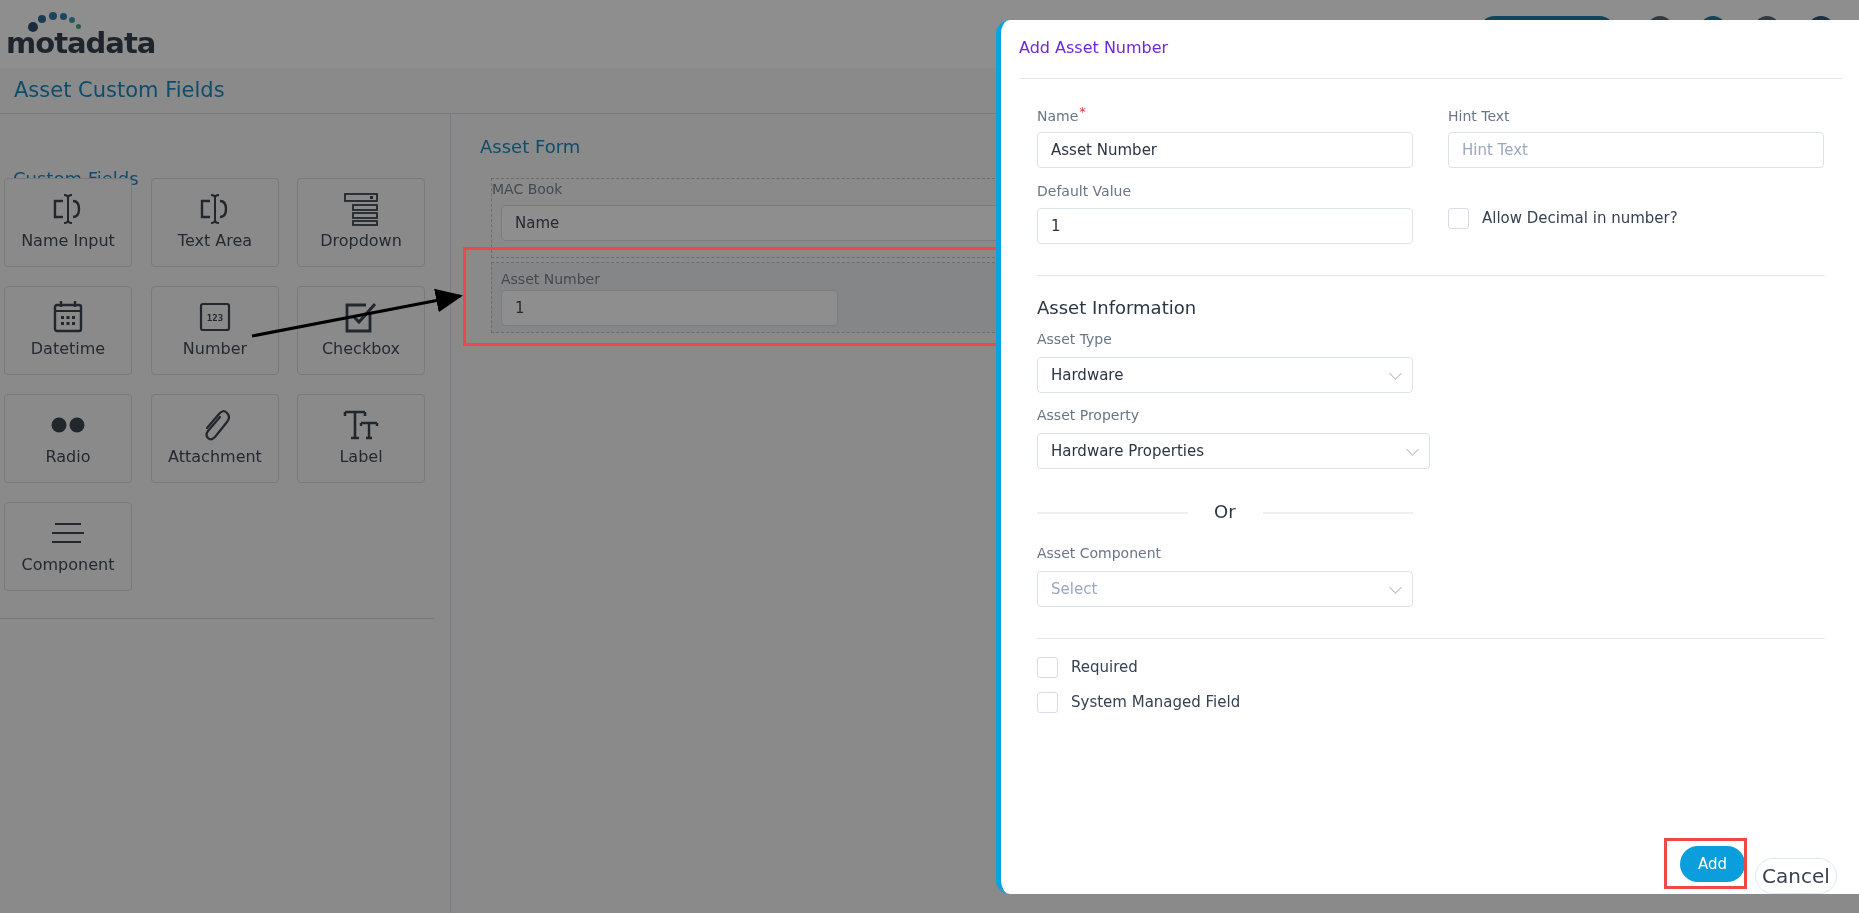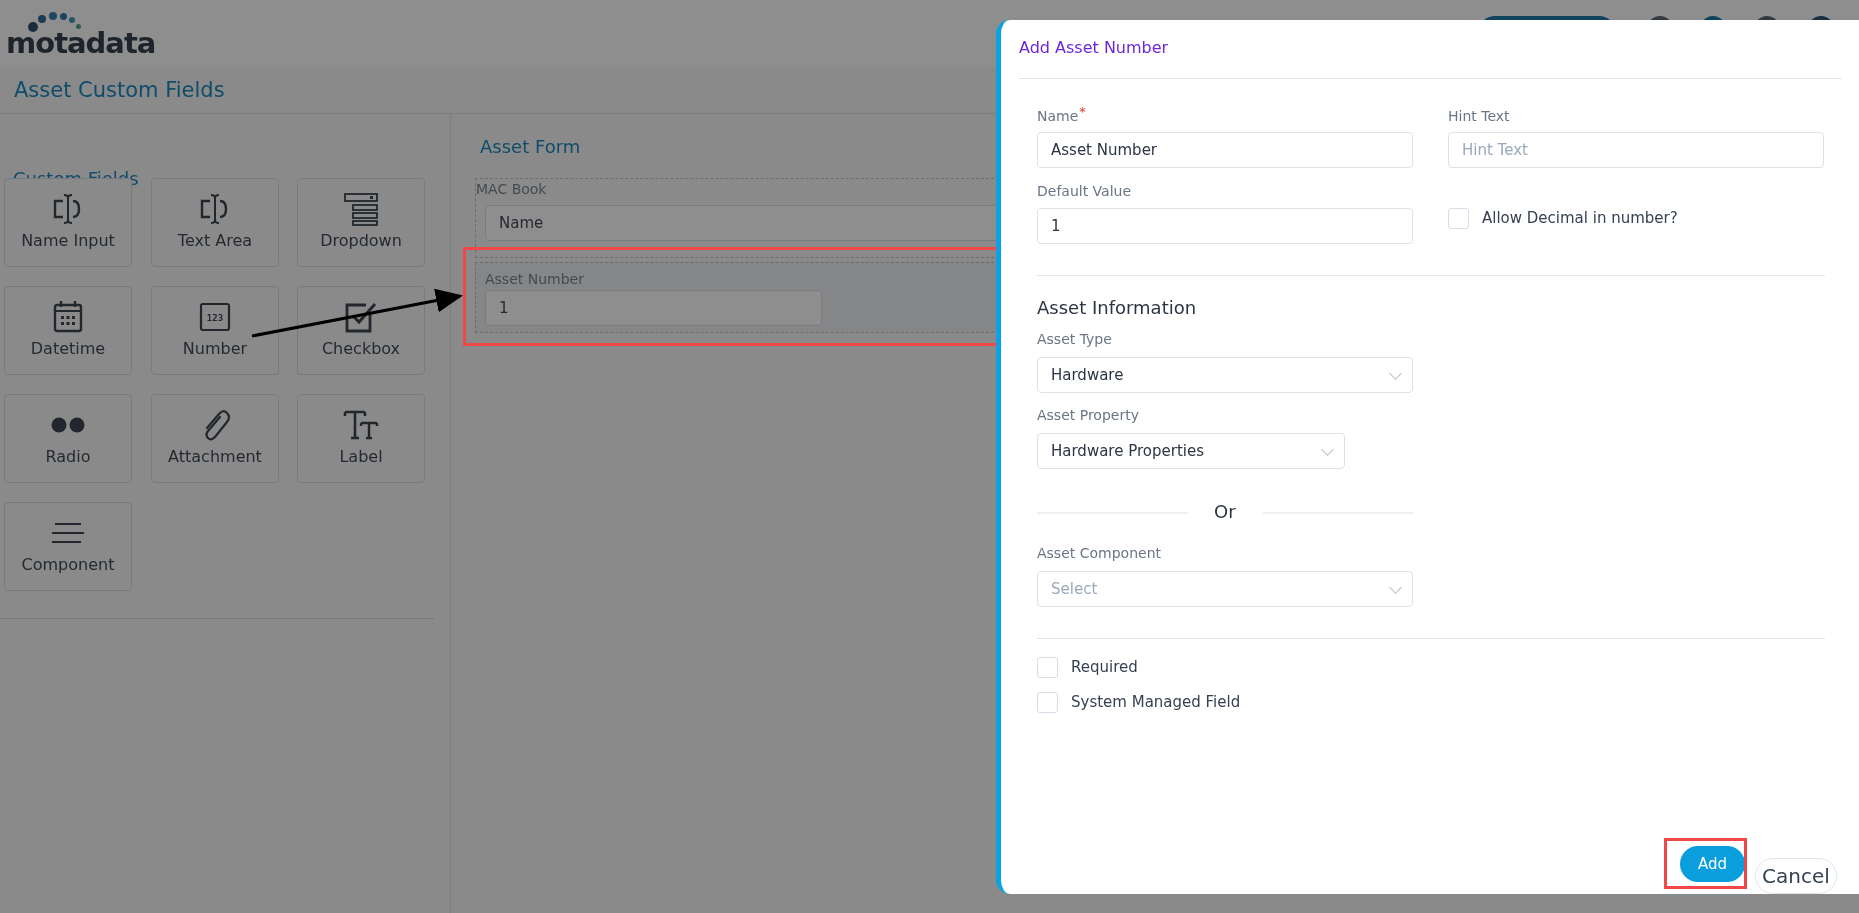--- a/index.html
+++ b/index.html
@@ -18,21 +18,21 @@
   .page-title { position: absolute; left: 14px; top: 10px; font-size: 21px; color: #007bb5; }
 
   .cf-panel { position: absolute; left: 0; top: 114px; width: 451px; height: 799px; background: #f6f7f9; border-right: 1px solid #d9dce2; }
   .section-title { position: absolute; font-size: 18px; color: #007bb5; }
   .tile { position: absolute; width: 128px; height: 89px; border: 1px solid #d3d6dc; border-radius: 4px; background: #f6f7f9; text-align: center; }
   .tile .tile-icon { position: absolute; left: 0; right: 0; top: 12px; height: 36px; display: flex; justify-content: center; align-items: center; }
   .tile .tile-label { position: absolute; left: 0; right: 0; top: 52px; font-size: 16px; color: #2b3543; }
   .cf-divider { position: absolute; left: 0; top: 504px; width: 434px; height: 1px; background: #cfd3da; }
 
   .form-area { position: absolute; left: 452px; top: 114px; width: 1407px; height: 799px; background: #f6f7f9; }
-  .dashed-block { position: absolute; border: 1px dashed #b8bcc4; }
+  .dashed-block { position: absolute; border: 1px dashed #b8bcc4; margin-left: 16px; }
   .form-label { position: absolute; font-size: 14px; color: #6a7585; }
   .form-input { position: absolute; height: 36px; border: 1px solid #d7dbe2; border-radius: 4px; background: #ffffff; font-size: 15px; color: #2b3543; padding-left: 13px; line-height: 34px; }
 
   .overlay { position: absolute; left: 0; top: 0; width: 1859px; height: 913px; background: rgba(30,30,30,0.50); }
 
   .highlight-box { position: absolute; border: 3px solid #f04848; }
   .arrow { position: absolute; left: 0; top: 0; width: 1859px; height: 913px; pointer-events: none; }
 
   
   .drawer { position: absolute; left: 996px; top: 20px; width: 863px; height: 874px; background: #ffffff; border-left: 5px solid #0aa3e0; border-radius: 14px 0 0 14px; }
@@ -235,21 +235,21 @@
 
   <div class="d-section" style="left:36px;top:277px;">Asset Information</div>
 
   <div class="d-label" style="left:36px;top:311px;">Asset Type</div>
   <div class="d-input" style="left:36px;top:337px;width:376px;">
     <span>Hardware</span>
     <span class="chev"></span>
   </div>
 
   <div class="d-label" style="left:36px;top:387px;">Asset Property</div>
-  <div class="d-input" style="left:36px;top:413px;width:308px;">
+  <div class="d-input" style="left:36px;top:413px;width:393px;">
     <span>Hardware Properties</span>
     <span class="chev"></span>
   </div>
 
   <div class="or-line" style="left:36px;top:492px;width:151px;"></div>
   <div class="or-text" style="left:213px;top:481px;">Or</div>
   <div class="or-line" style="left:262px;top:492px;width:150px;"></div>
 
   <div class="d-label" style="left:36px;top:525px;">Asset Component</div>
   <div class="d-input placeholder" style="left:36px;top:551px;width:376px;">

